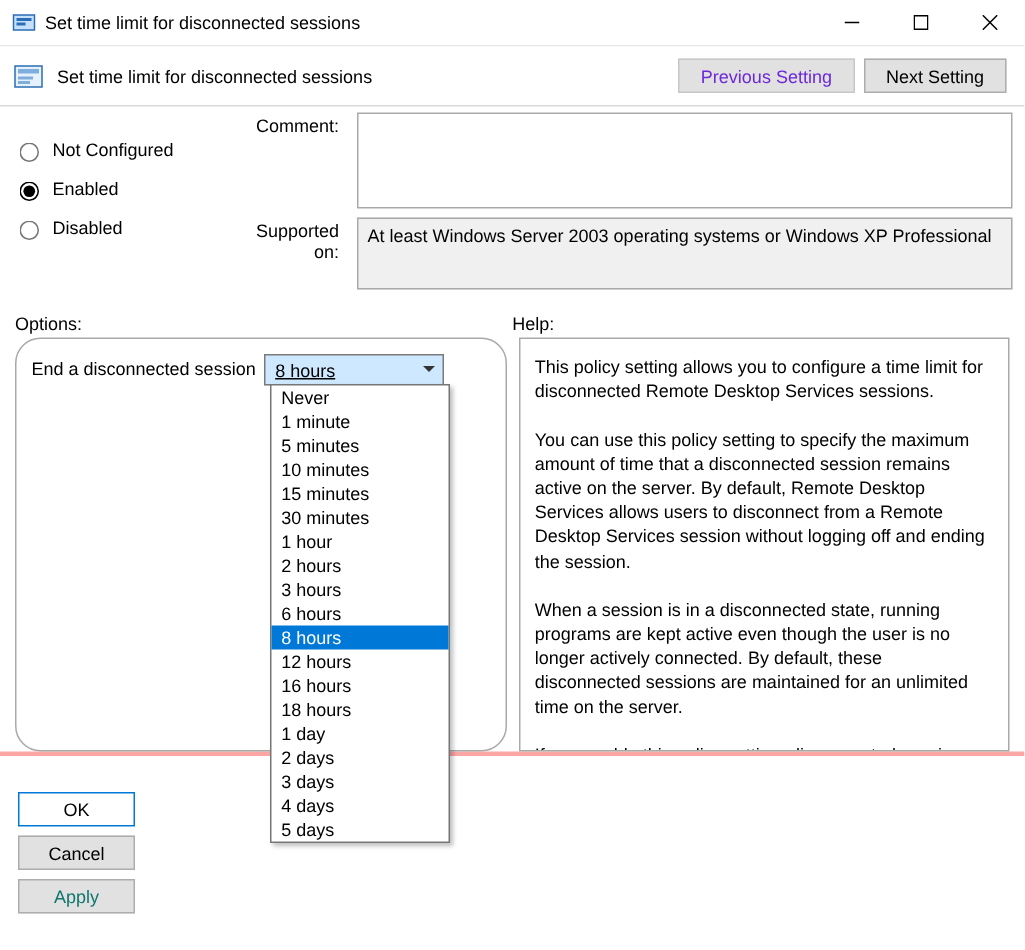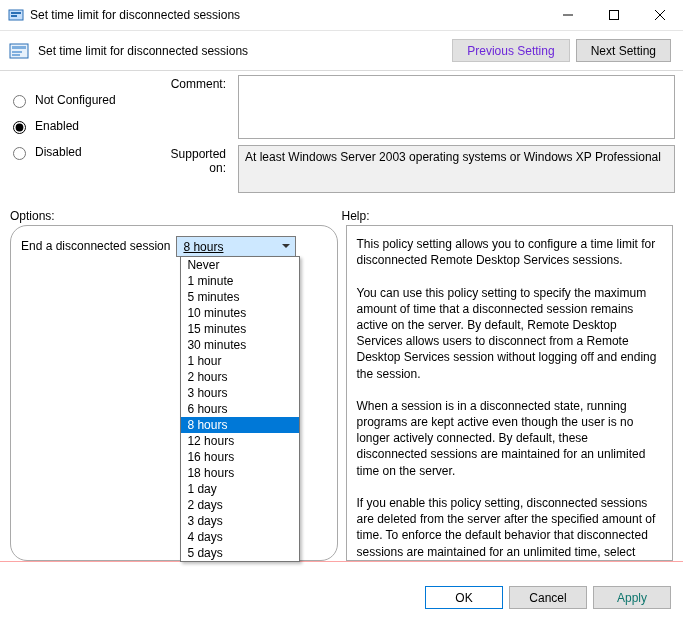--- a/index.html
+++ b/index.html
@@ -31,21 +31,21 @@
   .pane.options { display:flex; gap:6px; overflow:visible;border-radius:17px;}
   .pane.options .optlabel { padding-top:3px;}
   .combo-wrap { position:relative; width:120px;text-decoration:underline;}
   .combo { height:21px; width:120px; border:1px solid #7a7a7a; background:linear-gradient(#fff,#e9eff7); display:flex; align-items:center; padding:0 18px 0 6px; position:relative;}
   .combo::after{ content:""; position:absolute; right:5px; top:7px; border:4px solid transparent; border-top-color:#333;}
   .combo.sel { background:#cde8ff;}
   .dropdown { position:absolute; top:20px; left:4px; width:120px; background:#fff; border:1px solid #767676; box-shadow:2px 2px 3px rgba(0,0,0,.25); z-index:10;}
   .dropdown .opt{ padding:1px 6px; height:16px; line-height:14px;}
   .dropdown .opt.selected{ background:#0078d7; color:#fff;}
   .helptext { line-height:1.35; white-space:pre-wrap;}
-  .footer { display:flex; justify-content:flex-end; gap:6px; padding:24px 12px; border-top:1px solid #fca5a5;}
+  .footer { display:flex; justify-content:flex-end; gap:6px; padding:24px 12px; border-top:3px solid #fca5a5;flex-direction:column;}
   button.fbtn { width:78px; height:23px; background:#e1e1e1; border:1px solid #adadad;}
   button.fbtn.primary{ border:1px solid #0078d7; background:#fff;}
   button.fbtn:disabled{ color:#0f766e;}
   .appicon-svg{ display:block;}
   
   textarea.comment::-webkit-scrollbar,.supported::-webkit-scrollbar{width:17px;}
   textarea.comment::-webkit-scrollbar-thumb,.supported::-webkit-scrollbar-thumb{background:#cdcdcd;}
 </style>
 </head>
 <body>

